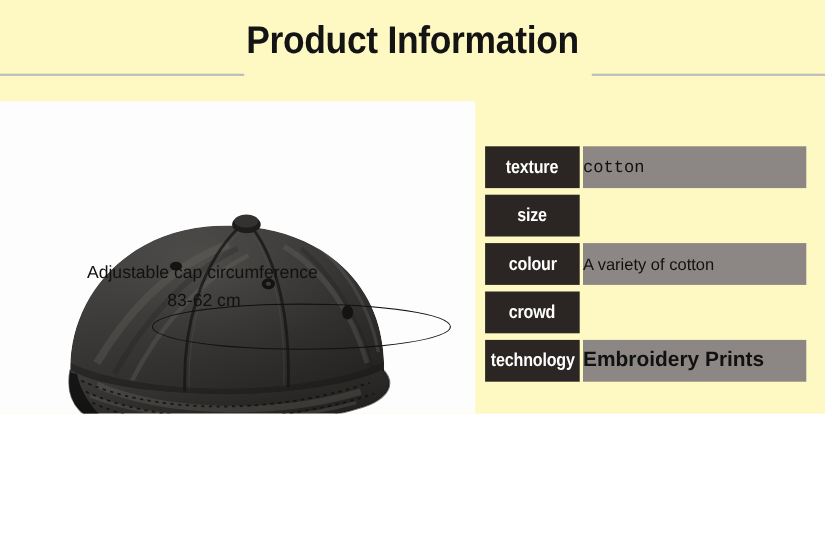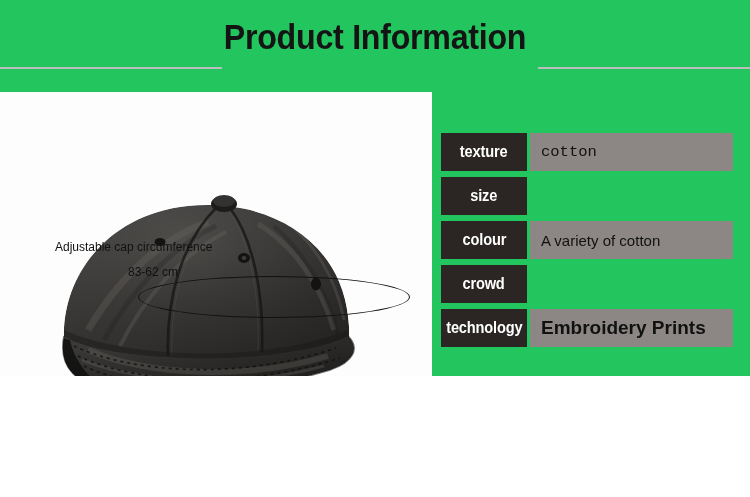--- a/index.html
+++ b/index.html
@@ -11,21 +11,21 @@
     width: 750px;
     height: 497px;
     background: #ffffff;
     font-family: "Liberation Sans", sans-serif;
     overflow: hidden;
   }
   #page {
     position: relative;
     width: 750px;
     height: 376px;
-    background: #22c55e;
+    background: #fef9c3;
     overflow: hidden;
   }
 
   
   #header {
     position: absolute;
     left: 0; top: 0;
     width: 750px;
     height: 92px;
   }
@@ -82,22 +82,23 @@
     border-radius: 50%;
     background: transparent;
     pointer-events: none;
   }
 
   
   .annot {
     position: absolute;
     color: #111;
     font-family: "Liberation Sans", sans-serif;
-    font-size: 12px;
+    font-size: 16px;
     white-space: nowrap;
+    margin-left: 24px;
   }
   #annot-circumference-line1 { left: 55px;  top: 148px; }
   #annot-circumference-line2 { left: 128px; top: 173px; }
 
   
   #leader-left, #leader-right {
     position: absolute;
     pointer-events: none;
   }
   #leader-left  { left: 58px;  top: 370px; width: 140px; height: 110px; }
@@ -136,21 +137,20 @@
     transform: scaleX(0.86);
     white-space: nowrap;
   }
   .spec-value {
     flex: 1;
     margin-left: 3px;
     background: #8c8785;
     color: #111111;
     display: flex;
     align-items: center;
-    padding-left: 11px;
     font-family: "Liberation Sans", sans-serif;
     font-size: 15px;
     box-sizing: border-box;
     white-space: nowrap;
   }
   .spec-value.mono {
     font-family: "Liberation Mono", monospace;
     font-size: 15.5px;
   }
   .spec-value.strong {

